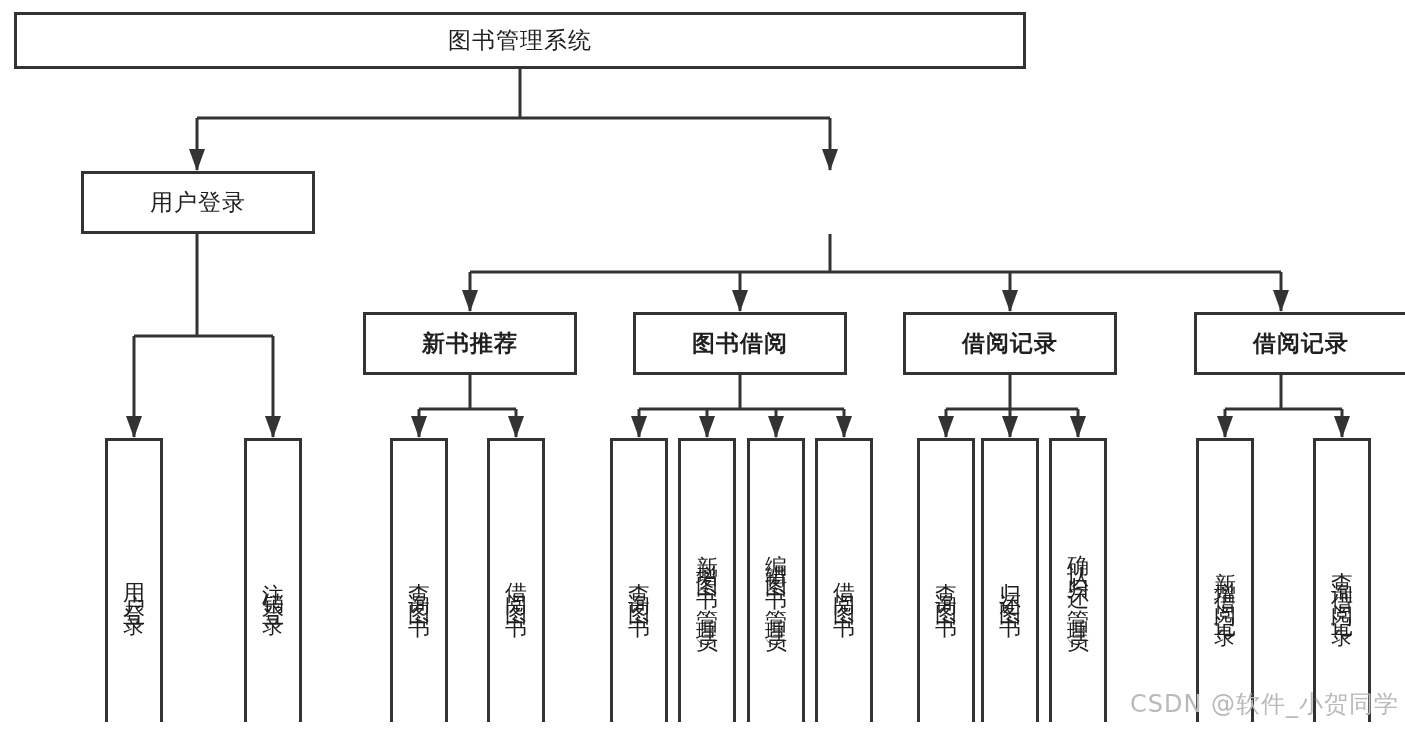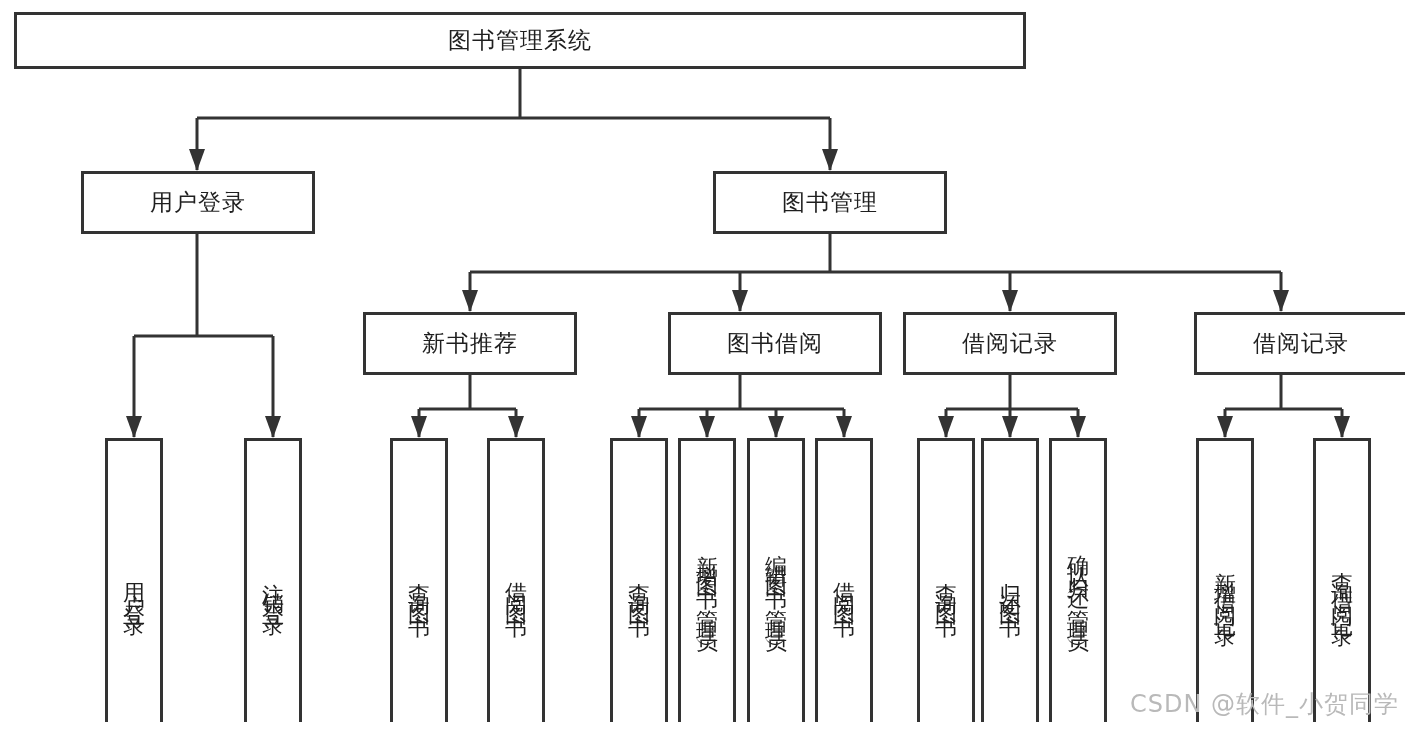--- a/index.html
+++ b/index.html
@@ -48,23 +48,23 @@
     font-size: 22px;
     letter-spacing: 11px;
     line-height: 1;
   }
   
   .n-root   { left: 14px;  top: 12px;  width: 1012px; height: 57px; }
   
   .n-l2a    { left: 81px;  top: 171px; width: 234px;  height: 63px; }
   .n-l2b    { left: 713px; top: 171px; width: 234px;  height: 63px; }
   
-  .l3       { top: 312px; width: 214px; height: 63px; }
+  .l3       { top: 312px; width: 214px; height: 63px; font-weight: bold; }
   .n-l3a    { left: 363px; }
-  .n-l3b    { left: 668px; }
+  .n-l3b    { left: 633px; }
   .n-l3c    { left: 903px; }
   .n-l3d    { left: 1174px; margin-left: 20px; }
   
   .n-leaf1  { left: 105px; }
   .n-leaf2  { left: 244px; }
   .n-leaf3  { left: 390px; }
   .n-leaf4  { left: 487px; }
   .n-leaf5  { left: 610px; }
   .n-leaf6  { left: 678px; }
   .n-leaf7  { left: 747px; }
@@ -124,21 +124,20 @@
     <line class="ln" x1="946" y1="409" x2="946" y2="437" marker-end="url(#ah)"></line>
     <line class="ln" x1="1010" y1="409" x2="1010" y2="437" marker-end="url(#ah)"></line>
     <line class="ln" x1="1078" y1="409" x2="1078" y2="437" marker-end="url(#ah)"></line>
     <line class="ln" x1="1225" y1="409" x2="1225" y2="437" marker-end="url(#ah)"></line>
     <line class="ln" x1="1342" y1="409" x2="1342" y2="437" marker-end="url(#ah)"></line>
   </svg>
 
   <div class="node hnode n-root">图书管理系统</div>
 
   <div class="node hnode n-l2a">用户登录</div>
-  <div class="node hnode n-l2b">图书管理</div>
 
   <div class="node hnode l3 n-l3a">新书推荐</div>
   <div class="node hnode l3 n-l3b">图书借阅</div>
   <div class="node hnode l3 n-l3c">借阅记录</div>
   <div class="node hnode l3 n-l3d">借阅记录</div>
 
   <div class="node vnode n-leaf1">用户登录</div>
   <div class="node vnode n-leaf2">注销登录</div>
   <div class="node vnode n-leaf3">查询图书</div>
   <div class="node vnode n-leaf4">借阅图书</div>

